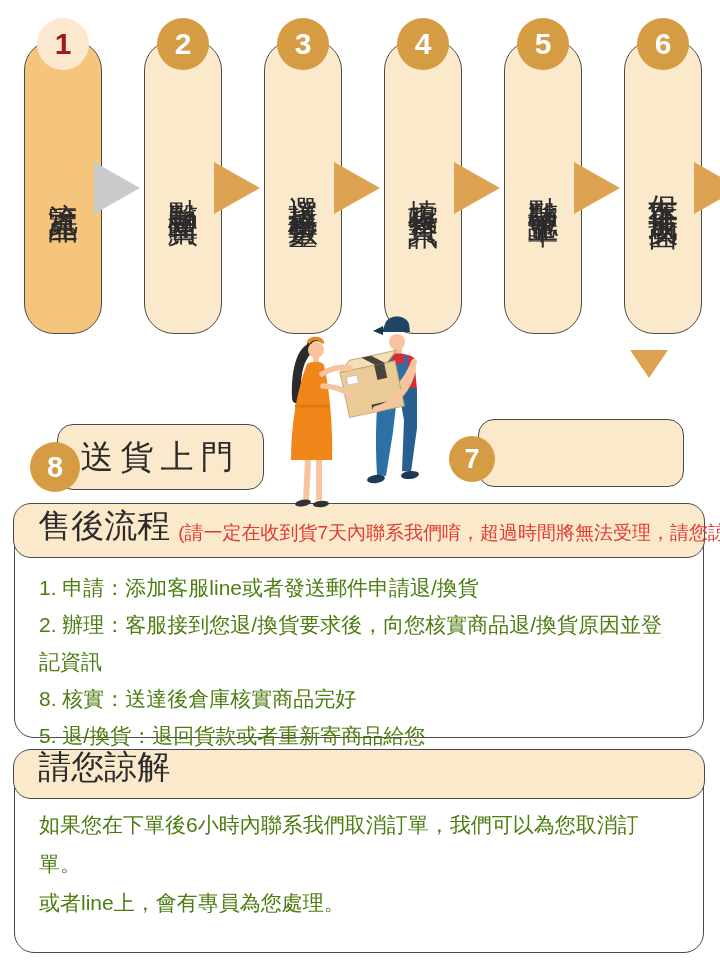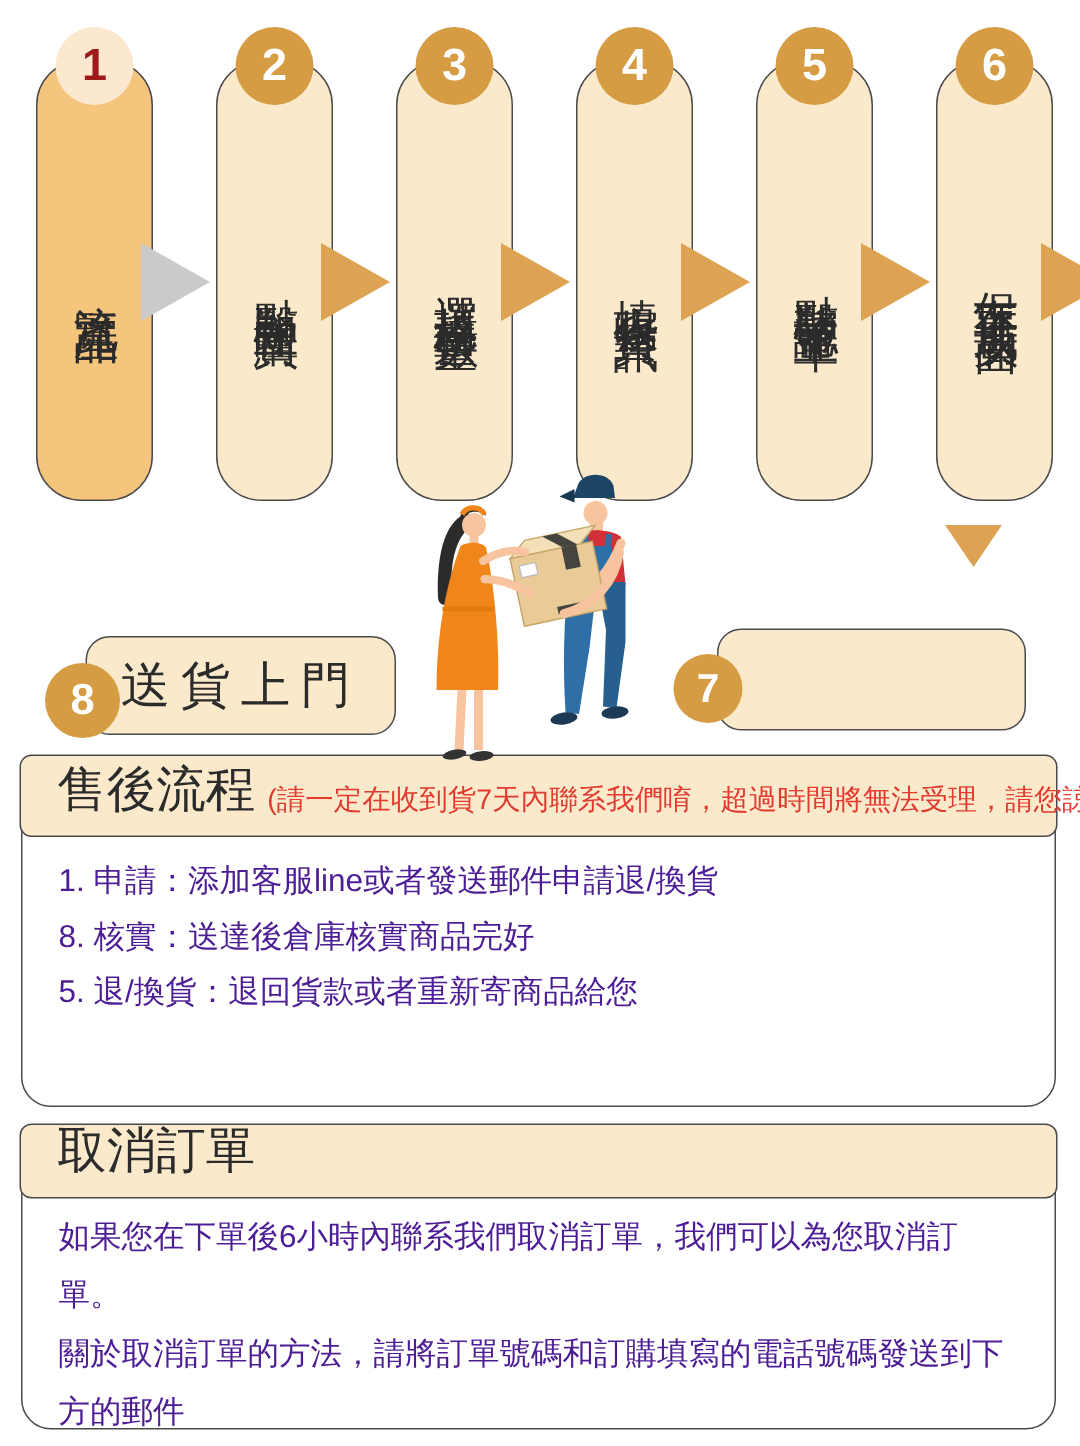--- a/index.html
+++ b/index.html
@@ -37,28 +37,28 @@
   .hcircle{position:absolute;border-radius:50%;background:#D69C43;color:#fff;font-weight:bold;
            display:flex;align-items:center;justify-content:center;letter-spacing:0;}
   #circle8{left:-28px;top:17px;width:50px;height:50px;font-size:29px;}
   #circle7{left:-30px;top:16px;width:46px;height:46px;font-size:27px;}
 
   
   .section{position:absolute;left:14px;width:690px;background:#fff;
            border:1.8px solid #4a4a4a;border-radius:20px;box-sizing:border-box;}
   #after-sales{top:504px;height:234px;}
   #cancel{top:750px;height:203px;}
-  .section-header{background:#FBE9CB;border:1.8px solid #4a4a4a;border-radius:8px;
+  .section-header{background:#FBE9CB;border:1.8px solid #4a4a4a;border-radius:18px;
            margin:-1.8px -1.8px 0 -1.8px;display:flex;align-items:flex-end;
            padding:0 14px 0 24px;box-sizing:border-box;}
   #after-sales .section-header{height:55px;}
   #cancel .section-header{height:50px;}
   .section-title{font-size:33px;padding-bottom:8px;color:#2b2b2b;white-space:nowrap;}
   .section-note{font-size:19px;color:#E23B30;padding:0 0 11px 8px;white-space:nowrap;}
-  .section-body{padding:11px 24px 0 24px;font-size:21px;color:#4c1d95;}
+  .section-body{padding:11px 24px 0 24px;font-size:21px;color:#4d7c0f;}
   #after-sales .line{line-height:37px;}
   #cancel .section-body{padding-top:6px;}
   #cancel .line{line-height:39px;}
 
   #illus{position:absolute;left:276px;top:302px;}
 </style>
 </head>
 <body>
 
 <div id="app">
@@ -96,32 +96,32 @@
   <div class="arrow a6"></div>
   <div class="down-arrow"></div>
 
   <div class="section" id="after-sales">
     <div class="section-header">
       <span class="section-title">售後流程</span>
       <span class="section-note">(請一定在收到貨7天內聯系我們唷，超過時間將無法受理，請您諒解。)</span>
     </div>
     <div class="section-body">
       <div class="line">1. 申請：添加客服line或者發送郵件申請退/換貨</div>
+      <div class="line">2. 辦理：客服接到您退/換貨要求後，向您核實商品退/換貨原因並登記資訊</div>
       <div class="line">8. 核實：送達後倉庫核實商品完好</div>
       <div class="line">5. 退/換貨：退回貨款或者重新寄商品給您</div>
     </div>
   </div>
 
   <div class="section" id="cancel">
     <div class="section-header">
-      <span class="section-title">取消訂單</span>
+      <span class="section-title">請您諒解</span>
     </div>
     <div class="section-body">
       <div class="line">如果您在下單後6小時內聯系我們取消訂單，我們可以為您取消訂單。</div>
-      <div class="line">關於取消訂單的方法，請將訂單號碼和訂購填寫的電話號碼發送到下方的郵件</div>
       <div class="line">或者line上，會有專員為您處理。</div>
 
     </div>
   </div>
 
   <div class="hpill" id="step8">
     <div class="hcircle" id="circle8">8</div>
     <span>送貨上門</span>
   </div>
 

